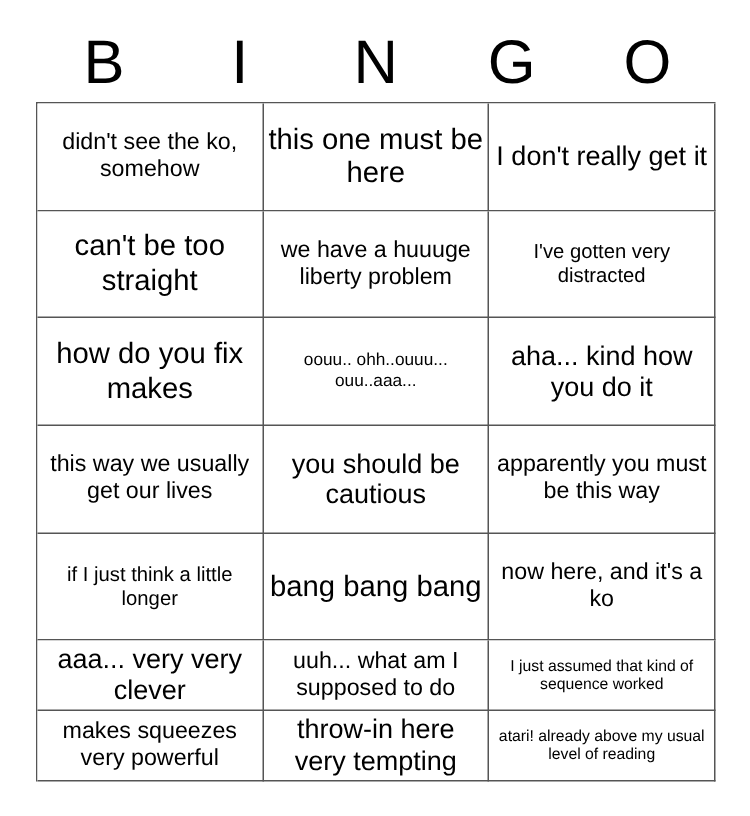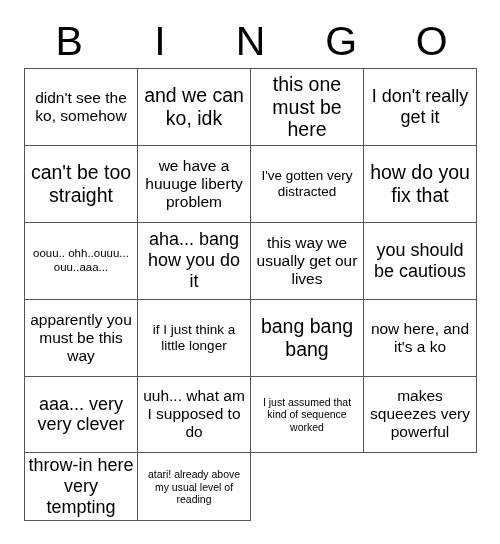--- a/index.html
+++ b/index.html
@@ -47,21 +47,21 @@
   }
 
   
   #grid {
     position: absolute;
     left: 24px;
     top: 68px;
     width: 453px;
     height: 453px;
     display: grid;
-    grid-template-columns: repeat(4, 1fr);
+    grid-template-columns: repeat(3, 1fr);
     grid-template-rows: repeat(5, 1fr);
     border-top: 1px solid #555555;
     border-left: 1px solid #555555;
     box-sizing: border-box;
     background: #ffffff;
   }
   .cell {
     border-right: 1px solid #555555;
     border-bottom: 1px solid #555555;
     box-sizing: border-box;
@@ -100,47 +100,44 @@
     <div class="header-letter">N</div>
     <div class="header-letter">G</div>
     <div class="header-letter">O</div>
   </div>
 
   <div id="grid">
     <div class="cell">
         <span class="cell-text fs-md">didn't see the ko, somehow</span>
       </div>
     <div class="cell">
-        <span class="cell-text fs-xl">and we can ko, idk</span>
-      </div>
-    <div class="cell">
         <span class="cell-text fs-xl">this one must be here</span>
       </div>
     <div class="cell">
         <span class="cell-text fs-lg">I don't really get it</span>
       </div>
 
     <div class="cell">
         <span class="cell-text fs-xl">can't be too straight</span>
       </div>
     <div class="cell">
         <span class="cell-text fs-md">we have a huuuge liberty problem</span>
       </div>
     <div class="cell">
         <span class="cell-text fs-sm">I've gotten very distracted</span>
       </div>
     <div class="cell">
-        <span class="cell-text fs-xl">how do you fix that</span>
+        <span class="cell-text fs-xl">how do you fix makes</span>
       </div>
 
     <div class="cell">
         <span class="cell-text fs-xs">oouu.. ohh..ouuu... ouu..aaa...</span>
       </div>
     <div class="cell">
-        <span class="cell-text fs-lg">aha... bang how you do it</span>
+        <span class="cell-text fs-lg">aha... kind how you do it</span>
       </div>
     <div class="cell">
         <span class="cell-text fs-md">this way we usually get our lives</span>
       </div>
     <div class="cell">
         <span class="cell-text fs-lg">you should be cautious</span>
       </div>
     <div class="cell">
         <span class="cell-text fs-md">apparently you must be this way</span>
       </div>

